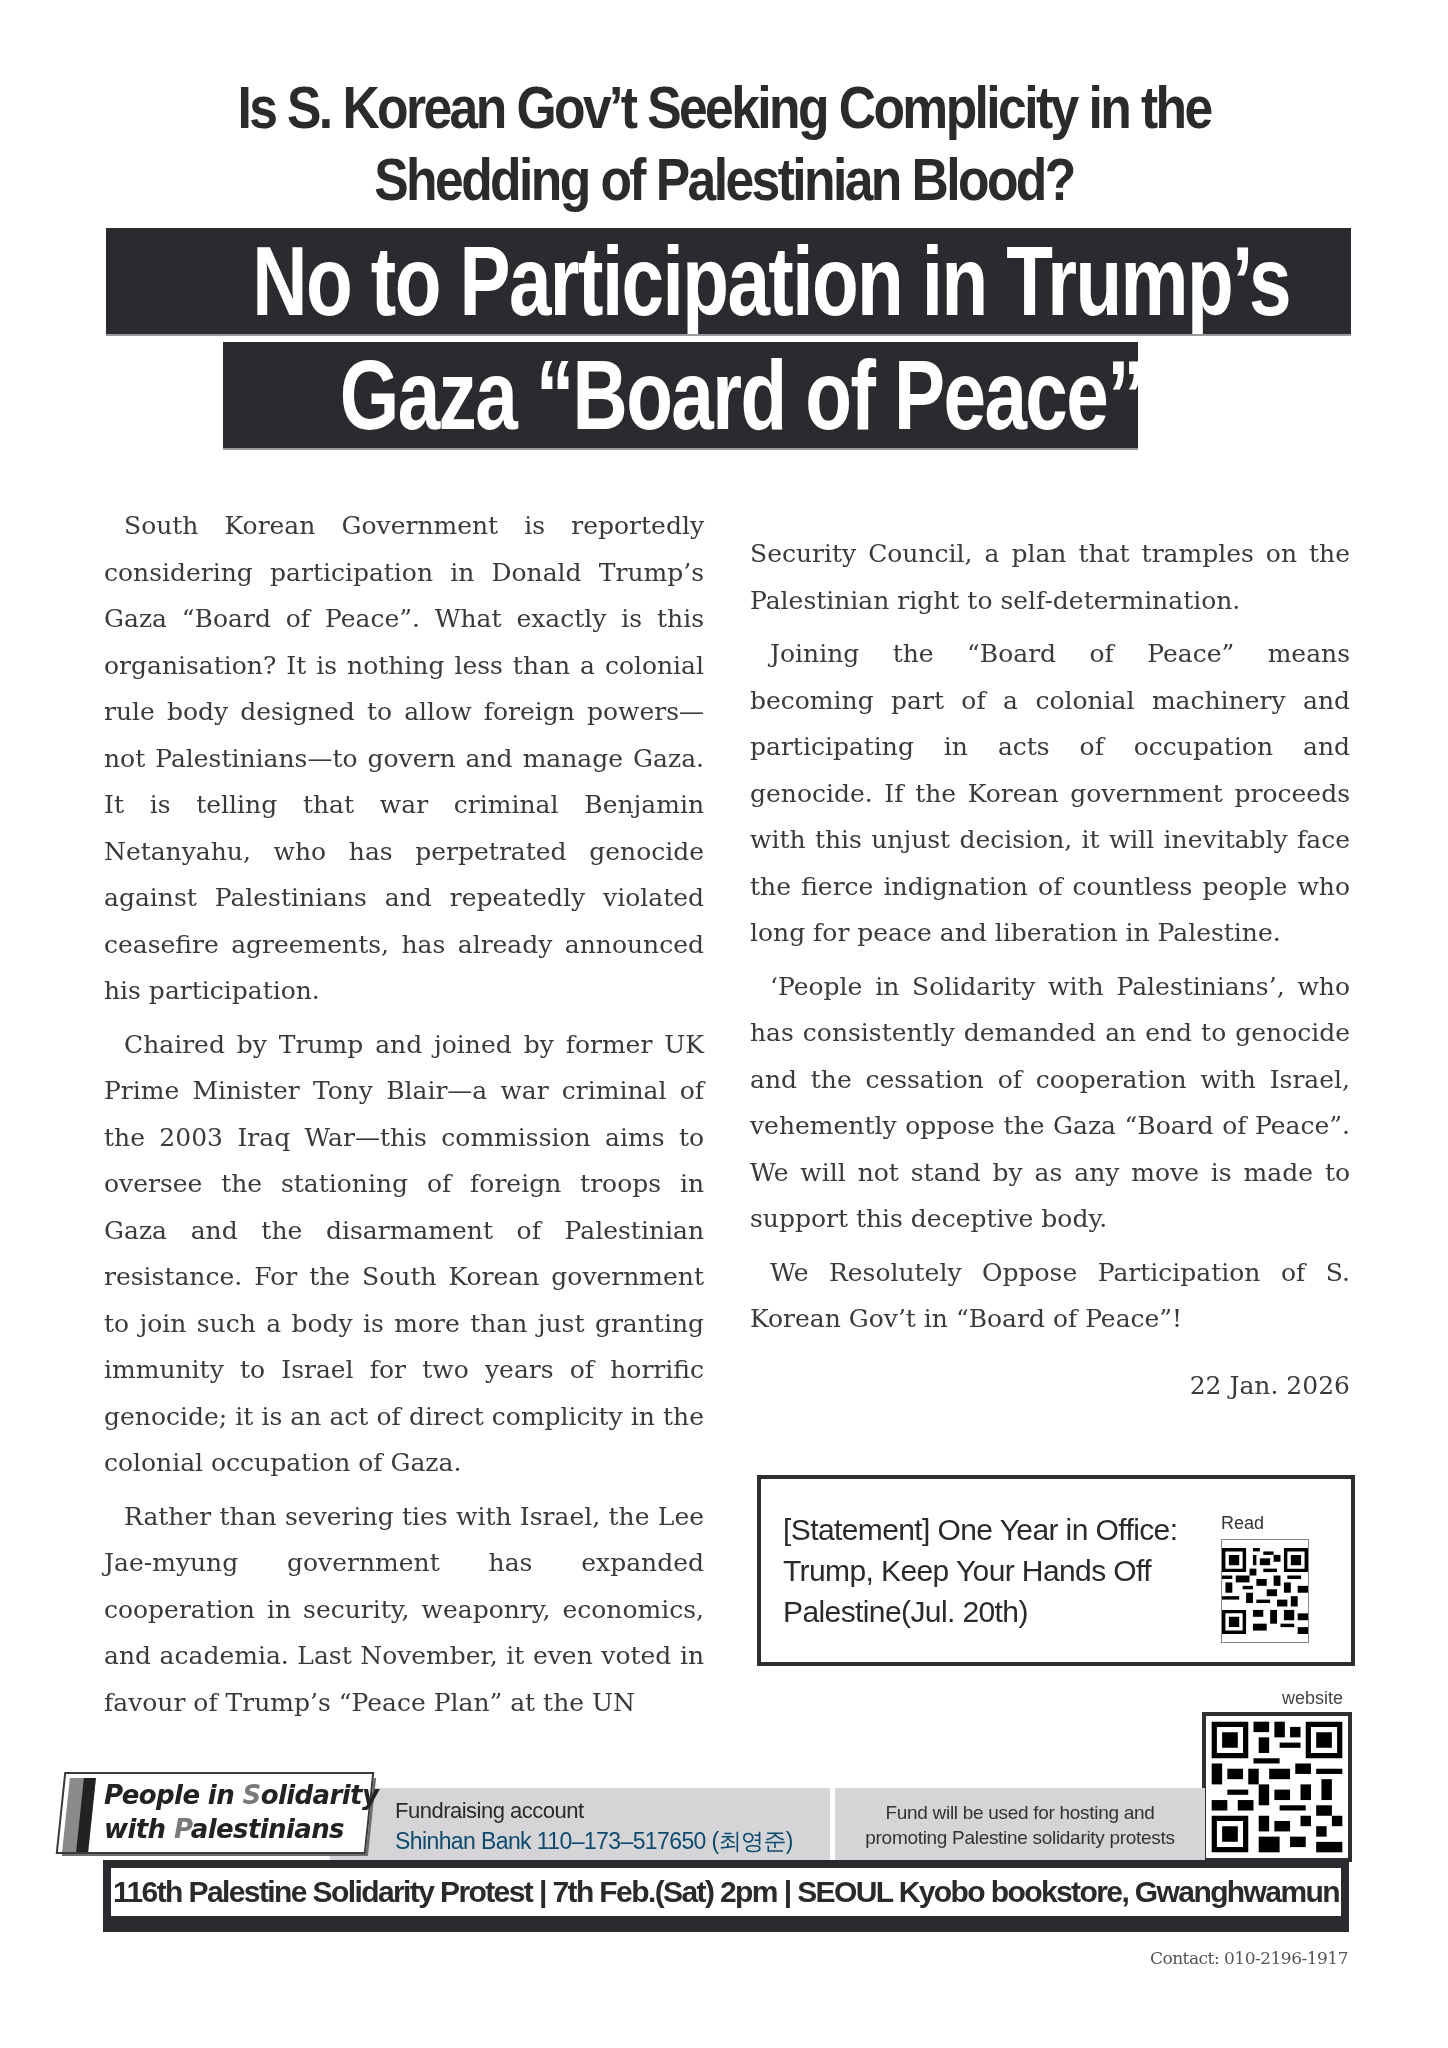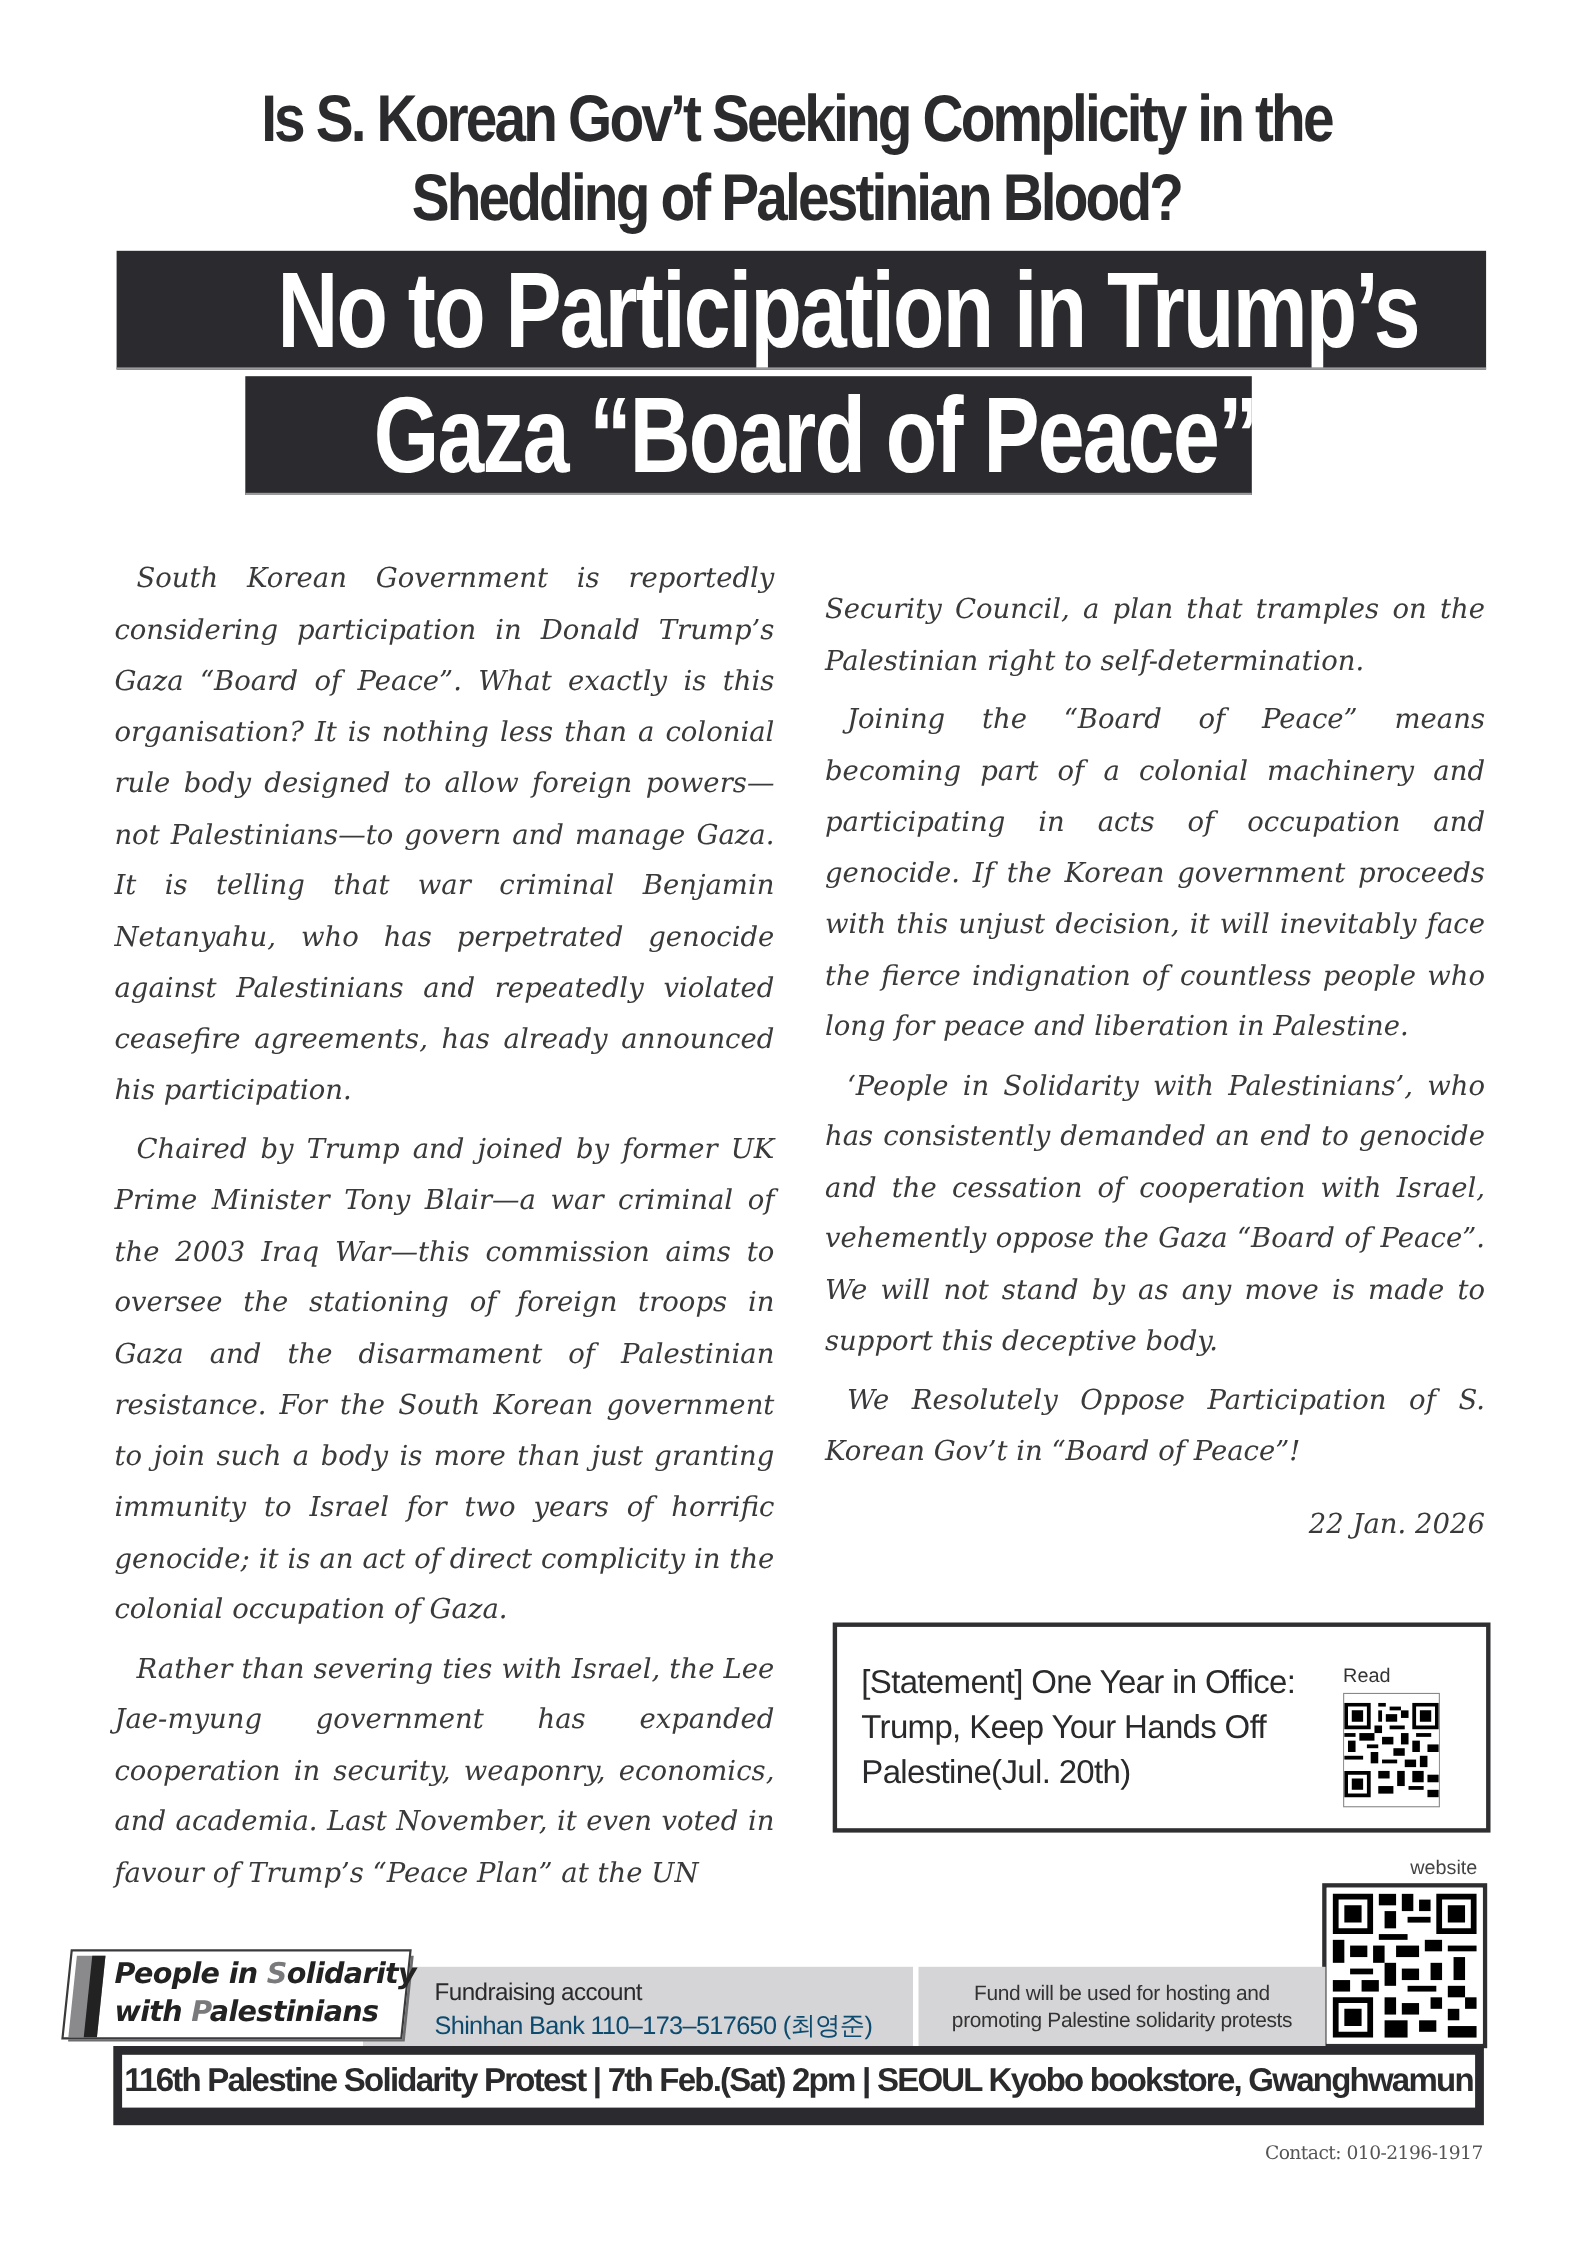--- a/index.html
+++ b/index.html
@@ -21,21 +21,21 @@
   }
   .banner span { display:inline-block; transform:scaleX(0.78); transform-origin:center; }
   .banner1 { left:106px; top:228px; width:1245px; height:106px; font-size:98px; line-height:106px; letter-spacing:-2px;text-align:center; }
   .banner2 { left:223px; top:342px; width:915px; height:106px; font-size:98px; line-height:106px; letter-spacing:-2px; }
 
   
   .col {
     font-family:"DejaVu Serif", serif; font-size:25px; line-height:46.5px;
     color:#3a3a3c; text-align:justify;
   }
-  .col p { margin:0 0 7px 0; text-indent:20px;font-style:italic; }
+  .col p { margin:0 0 7px 0; text-indent:20px; }
   .col-left  { left:104px; top:503px; width:600px; }
   .col-right { left:750px; top:503px; width:600px;margin-top:28px; }
   .col-right p.cont { text-indent:0; }
   .sign { text-align:right; text-indent:0 !important; }
   .sign-date { margin-top:20px !important; }
 
   
   .statement {
     left:757px; top:1475px; width:590px; height:183px;
     border:4px solid #2f2f31; background:#fff;

